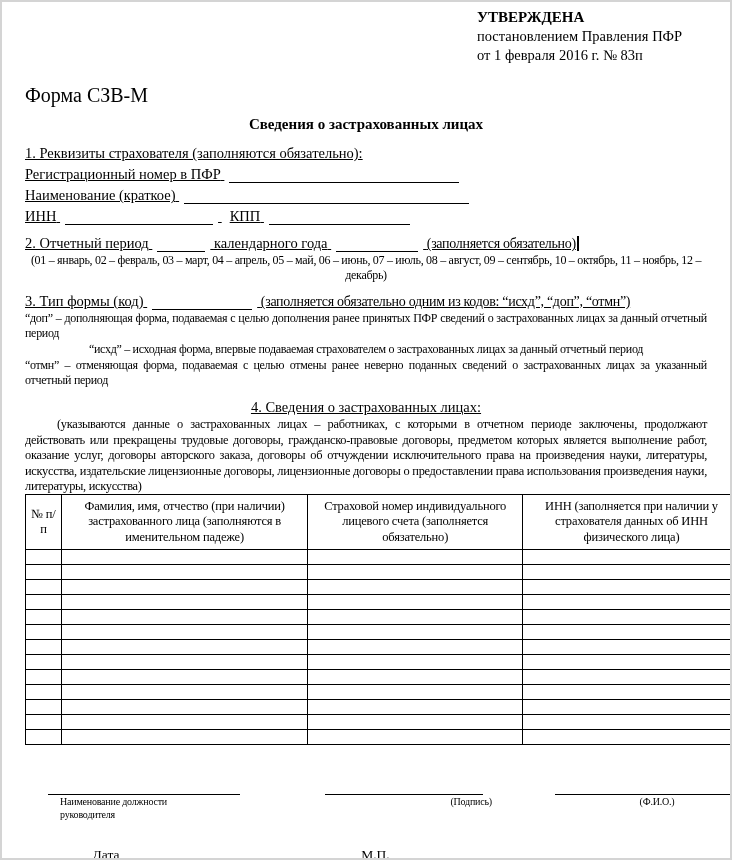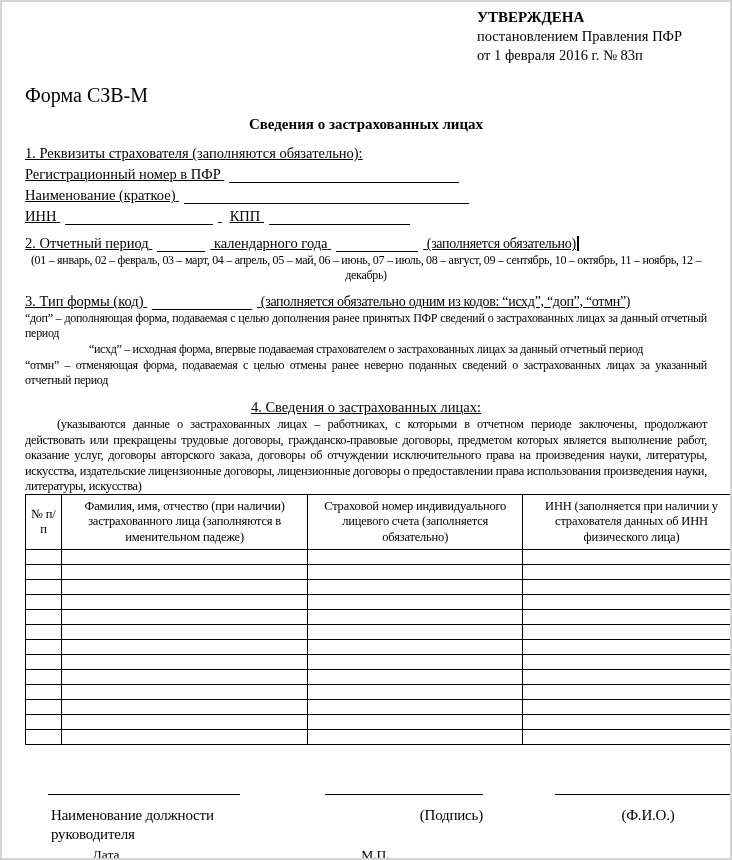--- a/index.html
+++ b/index.html
@@ -78,21 +78,21 @@
   }
   table.insured td{height:12px;}
   col.c-num{width:5%;} col.c-fio{width:34.5%;} col.c-snils{width:30%;} col.c-inn{width:30.5%;}
 
   
   .footer{position:relative;height:115px;margin-top:49px;}
   .sig-line{position:absolute;top:0;border-top:1.5px solid #000;}
   .sig-line.l1{left:23px;width:192px;}
   .sig-line.l2{left:300px;width:158px;}
   .sig-line.l3{left:530px;width:186px;}
-  .sig-cap{position:absolute;top:12px;font-size:15px;letter-spacing:-0.2px;line-height:1.25;}
+  .sig-cap{position:absolute;top:2px;font-size:10px;letter-spacing:-0.2px;line-height:1.25;margin-left:9px;}
   .cap1{left:26px;width:200px;text-align:left;}
   .cap2{left:300px;width:158px;text-align:right;}
   .cap3{left:530px;width:186px;text-align:center;}
   .date-block{position:absolute;left:26px;top:52px;width:110px;text-align:center;font-size:13.5px;line-height:1.3;}
   .date-block .sub{font-size:12.5px;letter-spacing:-0.2px;}
   .mp-block{position:absolute;left:293px;top:52px;width:115px;text-align:center;font-size:13.5px;line-height:1.3;}
   .mp-block .sub{font-size:12px;letter-spacing:-0.2px;}
 </style>
 </head>
 <body>

